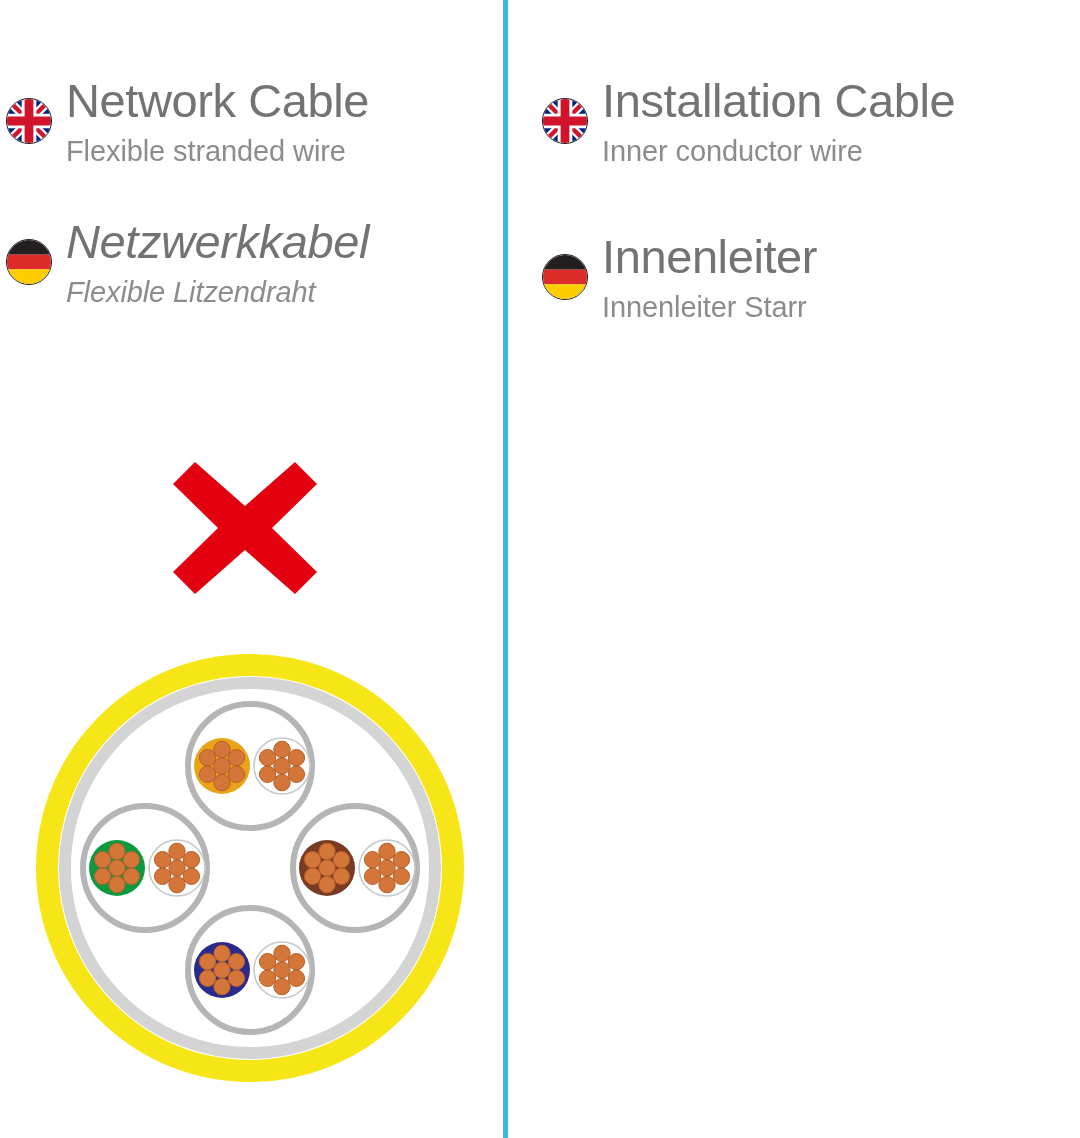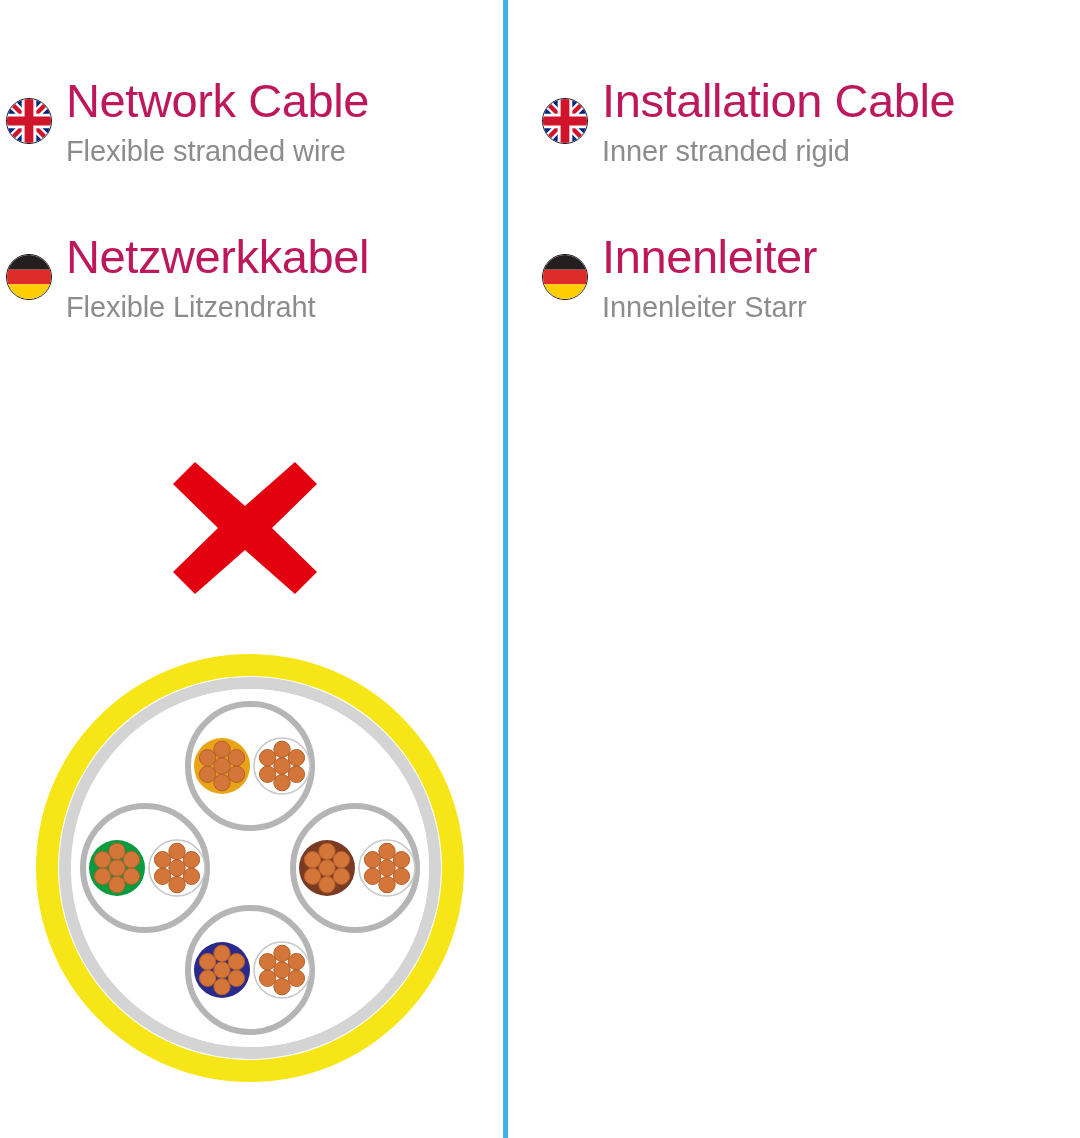--- a/index.html
+++ b/index.html
@@ -39,21 +39,21 @@
   .col-left  { left: 0px;   width: 503px; }
   .col-right { left: 508px; width: 572px; padding-left: 28px; }
 
   
   .lang-block {
     position: absolute;
     display: flex;
     align-items: flex-start;
   }
   .lb-en-left  { left: 6px;  top: 76px; }
-  .lb-de-left  { left: 6px;  top: 232px; }
+  .lb-de-left  { left: 6px;  top: 217px; font-style: italic; }
   .lb-en-right { left: 34px; top: 76px; }
   .lb-de-right { left: 34px; top: 232px; }
 
   .flag {
     flex: 0 0 auto;
     width: 46px;
     height: 46px;
     margin-top: 22px;
     margin-right: 14px;
     border-radius: 50%;
@@ -62,21 +62,21 @@
     border: 1.5px solid #1a1a1a;
     box-sizing: border-box;
   }
   .flag svg { display:block; width:100%; height:100%; }
 
   .lang-text { display: flex; flex-direction: column; }
 
   .title {
     font-size: 47px;
     line-height: 1.06;
-    color: #be185d;
+    color: #737373;
     font-weight: 400;
     letter-spacing: -0.4px;
     white-space: nowrap;
   }
   .subtitle {
     font-size: 29px;
     line-height: 1.18;
     color: #8c8c8c;
     font-weight: 400;
     letter-spacing: -0.1px;
@@ -209,21 +209,21 @@
         <svg viewBox="0 0 60 60" preserveAspectRatio="none">
           <rect width="60" height="60" fill="#00247d"></rect>
           <path d="M0,0 L60,60 M60,0 L0,60" stroke="#ffffff" stroke-width="12"></path>
           <path d="M0,0 L60,60 M60,0 L0,60" stroke="#cf142b" stroke-width="6"></path>
           <path d="M30,0 L30,60 M0,30 L60,30" stroke="#ffffff" stroke-width="20"></path>
           <path d="M30,0 L30,60 M0,30 L60,30" stroke="#cf142b" stroke-width="12"></path>
         </svg>
       </div>
       <div class="lang-text">
         <div class="title">Installation Cable</div>
-        <div class="subtitle">Inner stranded rigid</div>
+        <div class="subtitle">Inner conductor wire</div>
       </div>
     </div>
 
     <div class="lang-block lb-de-right">
       <div class="flag">
         <svg viewBox="0 0 60 60" preserveAspectRatio="none">
           <rect width="60" height="20" y="0" fill="#231f20"></rect>
           <rect width="60" height="20" y="20" fill="#dd2b29"></rect>
           <rect width="60" height="20" y="40" fill="#ffce00"></rect>
         </svg>

